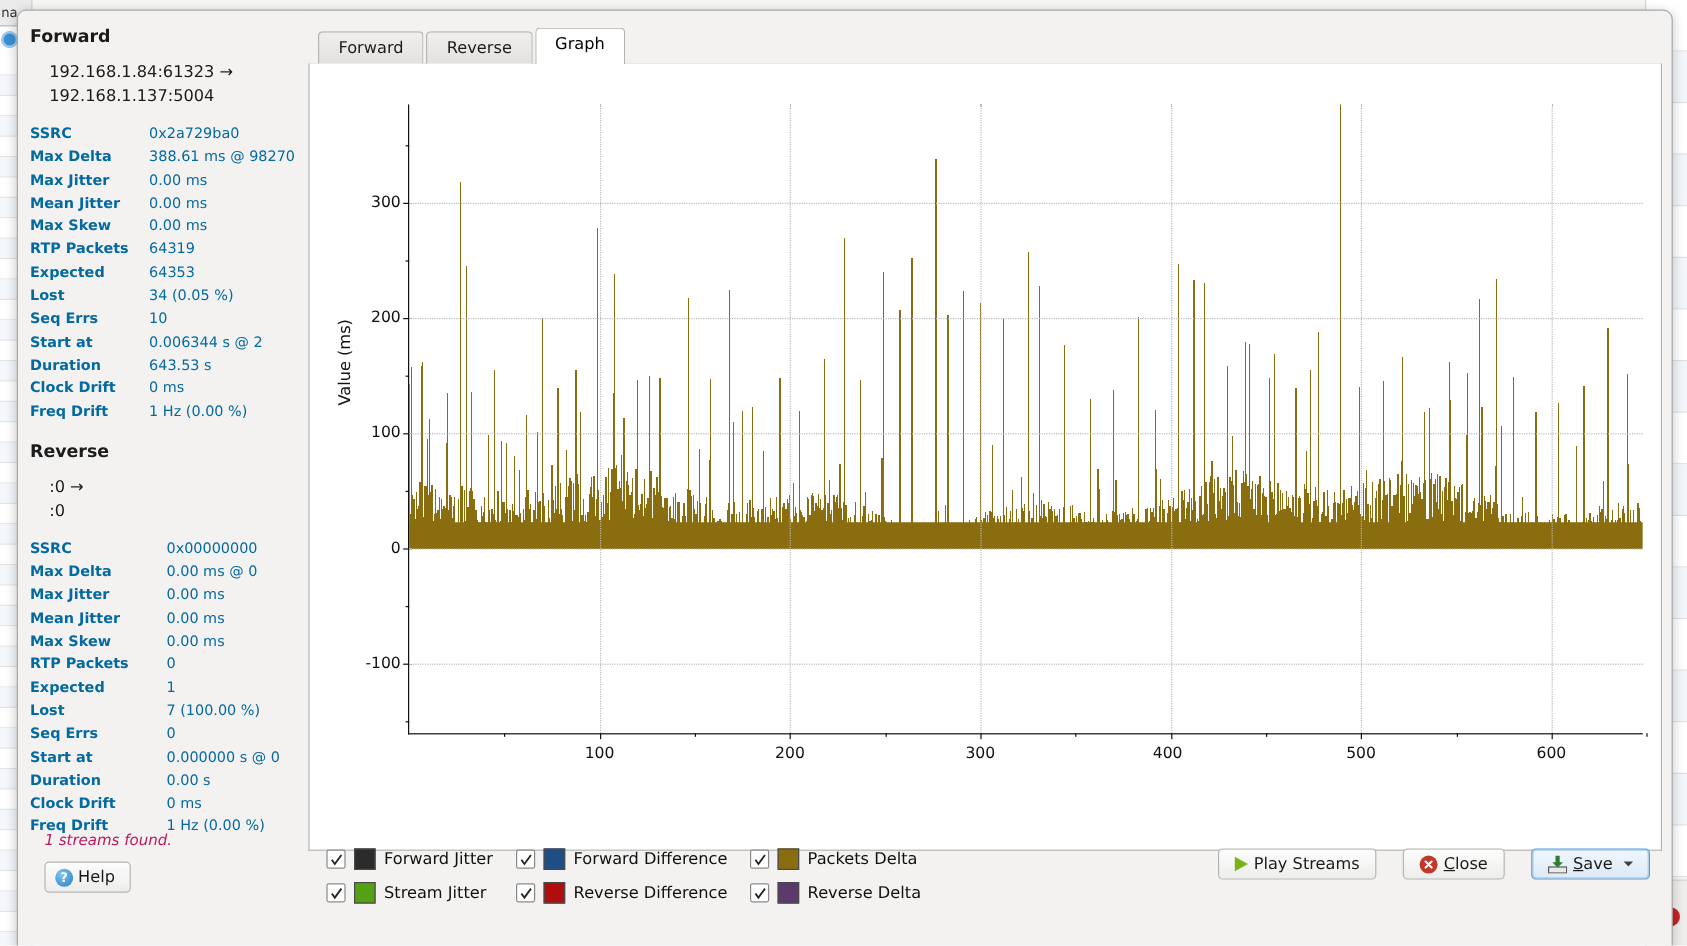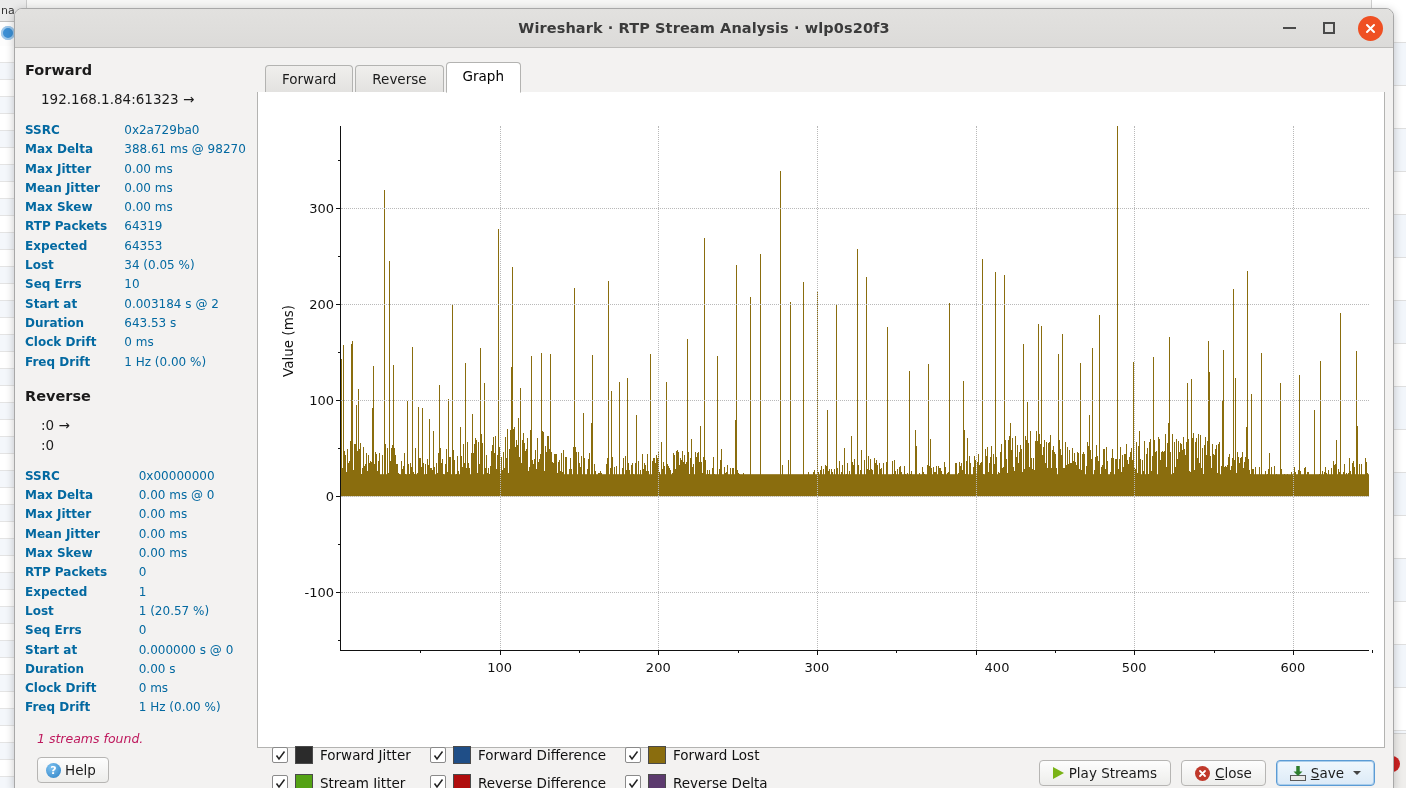--- a/index.html
+++ b/index.html
@@ -196,21 +196,21 @@
   .cb {
     width: 14px; height: 14px; border: 1px solid #8a8a8a; background: #fff;
     border-radius: 2px; display: inline-flex; align-items: center; justify-content: center;
     flex: 0 0 auto;
   }
   .cb svg { display: block; }
   .swatch { width: 16px; height: 16px; border: 1px solid #4a4a4a; flex: 0 0 auto; }
 
   
   .btnbar {
-    position: absolute; right: 10px; bottom: 4px; display: flex; align-items: flex-start; gap: 10px;
+    position: absolute; right: 10px; bottom: 18px; display: flex; align-items: flex-start; gap: 22px;
   }
   .btn {
     display: inline-flex; align-items: center; gap: 5px;
     padding: 4px 13px; font-size: 13.5px; color: #1b1b1b;
     background: linear-gradient(#fdfdfd, #ededeb);
     border: 1px solid #b6b5b3; border-radius: 4px; white-space: nowrap;
   }
   .btn.focus {
     background: linear-gradient(#f0f7fd, #dceaf7);
     border: 1px solid #5b9bd5; box-shadow: 0 0 0 1px #a9cdeb inset;
@@ -304,42 +304,27 @@
           <i></i>
         </div>
       <div class="bg-right-bottom">
         <div class="bg-right-dot"></div>
       </div>
     </div>
   </div>
 
   <div class="window">
 
-    <div class="titlebar">
-      <div class="title-text">Wireshark · RTP Stream Analysis · wlp0s20f3</div>
-      <div class="win-controls">
-        <div class="wc">
-            <span class="min-glyph"></span>
-          </div>
-        <div class="wc">
-            <span class="max-glyph"></span>
-          </div>
-        <div class="wc-close">
-          <svg width="13" height="13" viewBox="0 0 13 13">
-            <path d="M3 3 L10 10 M10 3 L3 10" stroke="#ffffff" stroke-width="2" stroke-linecap="round" fill="none"></path>
-          </svg>
-        </div>
-      </div>
-    </div>
 
     <div class="dlg-body">
 
       <div class="sidepanel">
         <div class="sp-head">Forward</div>
         <div class="sp-addr">192.168.1.84:61323 →</div>
+        <div class="sp-addr">192.168.1.137:5004</div>
         <div class="sp-gap"></div>
         <table class="sp-table">
             <tbody id="fwdStats">
               <tr>
                 <td class="sp-k">SSRC</td>
                 <td class="sp-v">0x2a729ba0</td>
               </tr>
               <tr>
                 <td class="sp-k">Max Delta</td>
                 <td class="sp-v">388.61 ms @ 98270</td>
@@ -367,21 +352,21 @@
               <tr>
                 <td class="sp-k">Lost</td>
                 <td class="sp-v">34 (0.05 %)</td>
               </tr>
               <tr>
                 <td class="sp-k">Seq Errs</td>
                 <td class="sp-v">10</td>
               </tr>
               <tr>
                 <td class="sp-k">Start at</td>
-                <td class="sp-v">0.003184 s @ 2</td>
+                <td class="sp-v">0.006344 s @ 2</td>
               </tr>
               <tr>
                 <td class="sp-k">Duration</td>
                 <td class="sp-v">643.53 s</td>
               </tr>
               <tr>
                 <td class="sp-k">Clock Drift</td>
                 <td class="sp-v">0 ms</td>
               </tr>
               <tr>
@@ -421,21 +406,21 @@
               <tr>
                 <td class="sp-k">RTP Packets</td>
                 <td class="sp-v">0</td>
               </tr>
               <tr>
                 <td class="sp-k">Expected</td>
                 <td class="sp-v">1</td>
               </tr>
               <tr>
                 <td class="sp-k">Lost</td>
-                <td class="sp-v">1 (20.57 %)</td>
+                <td class="sp-v">7 (100.00 %)</td>
               </tr>
               <tr>
                 <td class="sp-k">Seq Errs</td>
                 <td class="sp-v">0</td>
               </tr>
               <tr>
                 <td class="sp-k">Start at</td>
                 <td class="sp-v">0.000000 s @ 0</td>
               </tr>
               <tr>
@@ -501,21 +486,21 @@
                 <div class="xtick-mark" style="left: 158.642px;"></div>
                 <div class="xtick" style="left: 158.642px;">100</div>
                 <div class="gridline-v" style="left: 317.284px;"></div>
                 <div class="xtick-mark" style="left: 317.284px;"></div>
                 <div class="xtick" style="left: 317.284px;">200</div>
                 <div class="gridline-v" style="left: 475.926px;"></div>
                 <div class="xtick-mark" style="left: 475.926px;"></div>
                 <div class="xtick" style="left: 475.926px;">300</div>
                 <div class="gridline-v" style="left: 634.568px;"></div>
                 <div class="xtick-mark" style="left: 634.568px;"></div>
-                <div class="xtick" style="left: 656px;">400</div>
+                <div class="xtick" style="left: 632px;">400</div>
                 <div class="gridline-v" style="left: 793.21px;"></div>
                 <div class="xtick-mark" style="left: 793.21px;"></div>
                 <div class="xtick" style="left: 793.21px;">500</div>
                 <div class="gridline-v" style="left: 951.852px;"></div>
                 <div class="xtick-mark" style="left: 951.852px;"></div>
                 <div class="xtick" style="left: 951.852px;">600</div>
                 <div class="xtick-minor" style="left: 79.321px;"></div>
                 <div class="xtick-minor" style="left: 237.963px;"></div>
                 <div class="xtick-minor" style="left: 396.605px;"></div>
                 <div class="xtick-minor" style="left: 555.247px;"></div>
@@ -545,21 +530,21 @@
                   <span class="swatch" style="background: rgb(31, 78, 135);"></span>
                   <span>Forward Difference</span>
                 </div>
                 <div class="legend-item lg3">
                   <span class="cb">
                     <svg width="11" height="11" viewBox="0 0 11 11">
                       <path d="M1.5 5.5 L4 9 L9.5 1.5" stroke="#222" stroke-width="1.5" fill="none"></path>
                     </svg>
                   </span>
                   <span class="swatch" style="background: rgb(138, 109, 14);"></span>
-                  <span>Forward Lost</span>
+                  <span>Packets Delta</span>
                 </div>
               </div>
             <div class="legend-row" id="legendRow2">
                 <div class="legend-item lg1">
                   <span class="cb">
                     <svg width="11" height="11" viewBox="0 0 11 11">
                       <path d="M1.5 5.5 L4 9 L9.5 1.5" stroke="#222" stroke-width="1.5" fill="none"></path>
                     </svg>
                   </span>
                   <span class="swatch" style="background: rgb(84, 162, 20);"></span>

